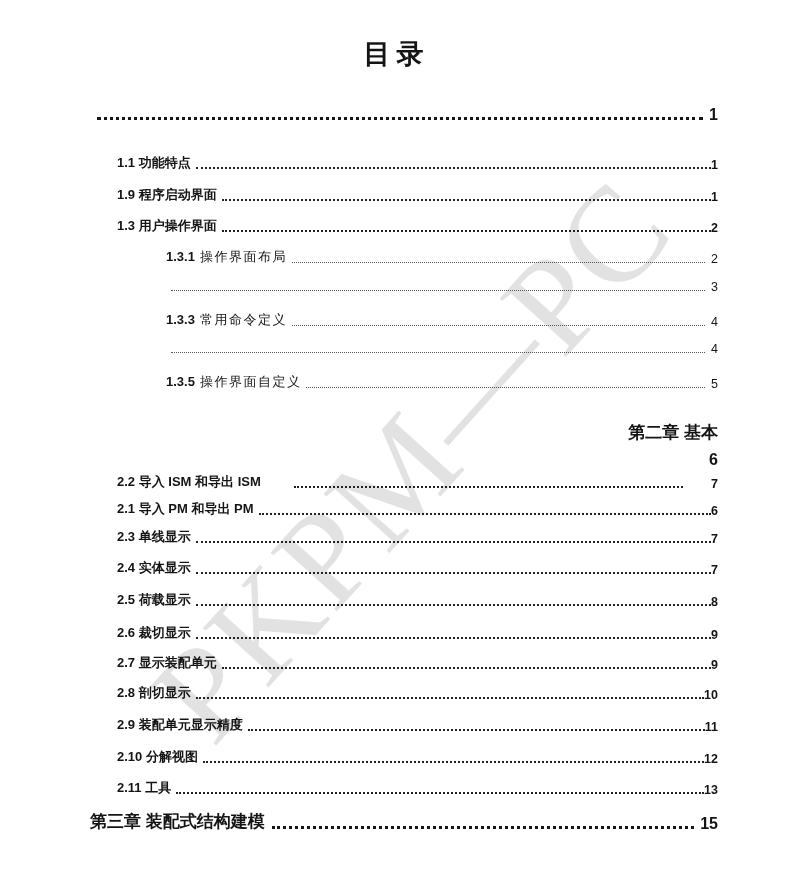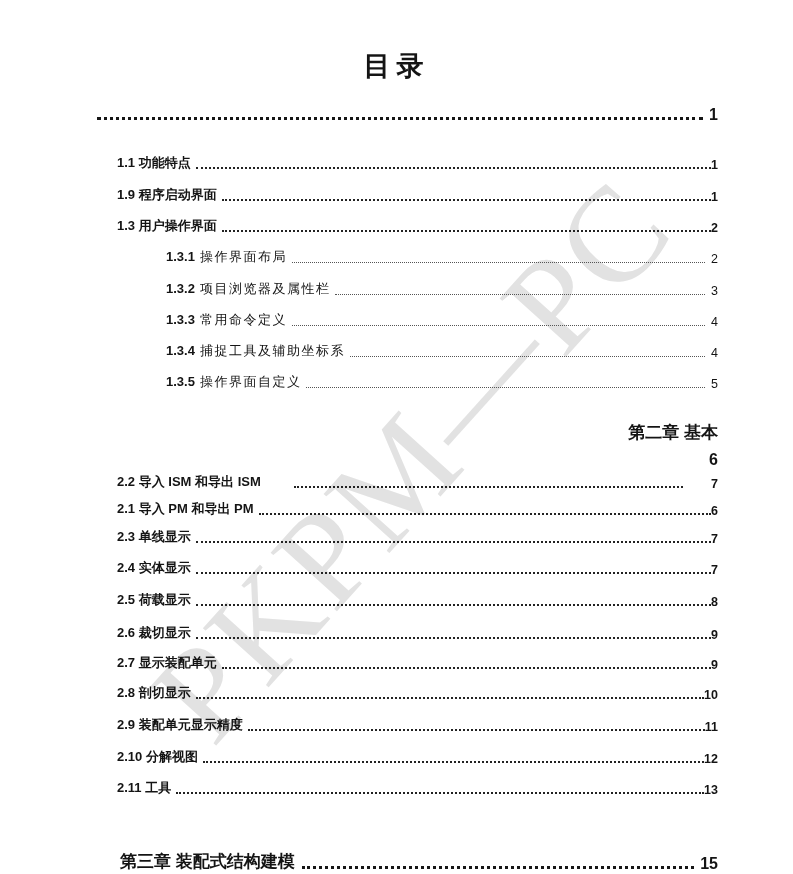--- a/index.html
+++ b/index.html
@@ -19,21 +19,21 @@
     font-size:135px;
     letter-spacing:4px;
     color:#e2e2e2;
     white-space:nowrap;
     z-index:0;
     user-select:none;
   }
   .doc-title{
     position:absolute;
     top:36px;left:0;right:0;
-    margin:12px;
+    margin:0;
     text-align:center;
     font-size:27px;
     font-weight:bold;
     letter-spacing:6px;
     z-index:2;
   }
   .row{
     position:absolute;
     right:75px;
     display:flex;
@@ -86,31 +86,29 @@
         <span class="lbl">1.3 用户操作界面</span>
         <span class="leader"></span>
         <span class="pg">2</span>
       </div>
       <div class="row lvl3" style="top: 248px;">
         <span class="lbl"><span class="num">1.3.1</span><span class="txt">操作界面布局</span></span>
         <span class="leader"></span>
         <span class="pg">2</span>
       </div>
       <div class="row lvl3" style="top: 280px;">
-        <span class="lbl"><span class="num">1.3.2</span><span class="txt">项目浏览器及属性栏</span></span>
         <span class="leader"></span>
         <span class="pg">3</span>
       </div>
       <div class="row lvl3" style="top: 311px;">
         <span class="lbl"><span class="num">1.3.3</span><span class="txt">常用命令定义</span></span>
         <span class="leader"></span>
         <span class="pg">4</span>
       </div>
       <div class="row lvl3" style="top: 342px;">
-        <span class="lbl"><span class="num">1.3.4</span><span class="txt">捕捉工具及辅助坐标系</span></span>
         <span class="leader"></span>
         <span class="pg">4</span>
       </div>
       <div class="row lvl3" style="top: 373px;">
         <span class="lbl"><span class="num">1.3.5</span><span class="txt">操作界面自定义</span></span>
         <span class="leader"></span>
         <span class="pg">5</span>
       </div>
       <div class="row lvl1" style="top: 421px; flex-direction: column;">
         <span class="lbl">第二章 基本</span>
@@ -165,19 +163,19 @@
       <div class="row lvl2" style="top: 748px;">
         <span class="lbl">2.10 分解视图</span>
         <span class="leader"></span>
         <span class="pg">12</span>
       </div>
       <div class="row lvl2" style="top: 779px;">
         <span class="lbl">2.11 工具</span>
         <span class="leader"></span>
         <span class="pg">13</span>
       </div>
-      <div class="row lvl1" style="top: 850px; margin-left: 30px;">
+      <div class="row lvl1" style="top: 810px;">
         <span class="lbl">第三章 装配式结构建模</span>
         <span class="leader"></span>
         <span class="pg">15</span>
       </div>
     </div>
 </div>
 
 </body></html>

